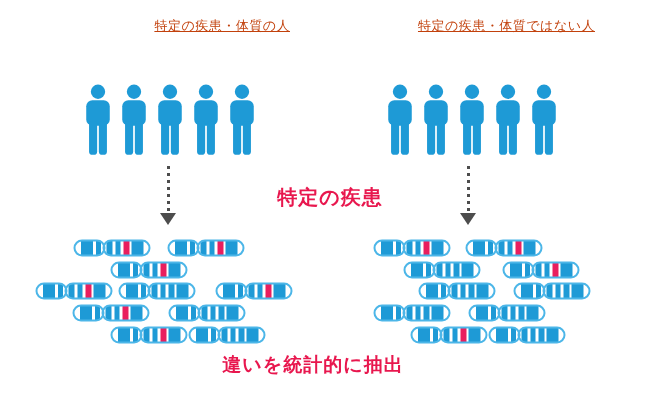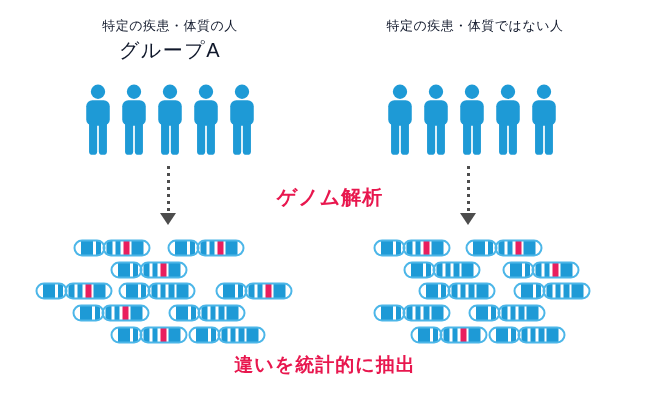--- a/index.html
+++ b/index.html
@@ -1,54 +1,53 @@
 <!DOCTYPE html>
 <html><head>
 <meta charset="utf-8">
 <style>
   html,body { margin:0; padding:0; background:#ffffff; }
   body { font-family: "Liberation Sans", "DejaVu Sans", sans-serif; }
   .stage { position:relative; width:650px; height:403px; background:#ffffff; overflow:hidden; }
 
-  .group-header { position:absolute; top:18px; width:240px; text-align:center; color:#0f172a; }
+  .group-header { position:absolute; top:18px; width:240px; text-align:right; color:#c2410c;text-decoration:underline; }
   .group-header .caption { font-size:13px; letter-spacing:0.5px; line-height:1.2; }
   .group-header .gname   { font-size:20px; letter-spacing:1.5px; margin-top:4px; line-height:1.2; }
   .gh-left  { left:50px; }
   .gh-right { left:355px; }
 
   .people-row { position:absolute; top:84px; display:flex; gap:4px; }
   .pr-left  { left:82px; }
   .pr-right { left:384px; }
   .person { width:32px; height:72px; display:block; }
 
   .arrow { position:absolute; top:166px; width:16px; display:flex; flex-direction:column; align-items:center; }
   .ar-left  { left:160px; }
   .ar-right { left:460px; }
   .arrow-line { width:3px; height:46px;
     background-image: repeating-linear-gradient(to bottom,#4d4d4d 0px,#4d4d4d 3px,transparent 3px,transparent 7px); }
   .arrow-head { width:0; height:0; margin-top:1px;
     border-left:8px solid transparent; border-right:8px solid transparent; border-top:12px solid #4d4d4d; }
 
   .center-label { position:absolute; left:250px; top:184px; width:160px; text-align:center;
     font-size:20px; font-weight:bold; color:#e8174e; letter-spacing:1px; }
-  .bottom-label { position:absolute; left:165px; top:352px; width:320px; text-align:center;
+  .bottom-label { position:absolute; left:153px; top:352px; width:320px; text-align:center;
     font-size:19px; font-weight:bold; color:#e8174e; letter-spacing:1px; }
 
   .chromo-layer { position:absolute; left:0; top:0; width:650px; height:403px; }
   .chromo { position:absolute; width:78px; height:18px; }
   .chromo svg { display:block; }
 </style>
 </head>
 <body>
 
 <div class="stage">
 
   <div class="group-header gh-left">
     <div class="caption">特定の疾患・体質の人</div>
-    <div class="gname">グループA</div>
   </div>
 
   <div class="group-header gh-right">
     <div class="caption">特定の疾患・体質ではない人</div>
   </div>
 
   <div class="people-row pr-left">
       <svg class="person" viewBox="0 0 34 76">
         <circle cx="17" cy="8" r="7.6" fill="#1e9ad6"></circle>
         <rect x="4.5" y="17" width="25" height="27" rx="6.5" fill="#1e9ad6"></rect>
@@ -115,21 +114,21 @@
 
   <div class="arrow ar-left">
     <div class="arrow-line"></div>
     <div class="arrow-head"></div>
   </div>
   <div class="arrow ar-right">
     <div class="arrow-line"></div>
     <div class="arrow-head"></div>
   </div>
 
-  <div class="center-label">ゲノム解析</div>
+  <div class="center-label">特定の疾患</div>
 
   <div class="chromo-layer">
       <div class="chromo" style="left:73px;top:239px;">
         <svg width="78" height="18" viewBox="0 0 78 18">
           <defs>
             <clipPath id="cl0">
               <rect x="1.5" y="1.5" width="30" height="15" rx="7.5"></rect>
             </clipPath>
             <clipPath id="cr0">
               <rect x="30.5" y="1.5" width="46" height="15" rx="7.5"></rect>

